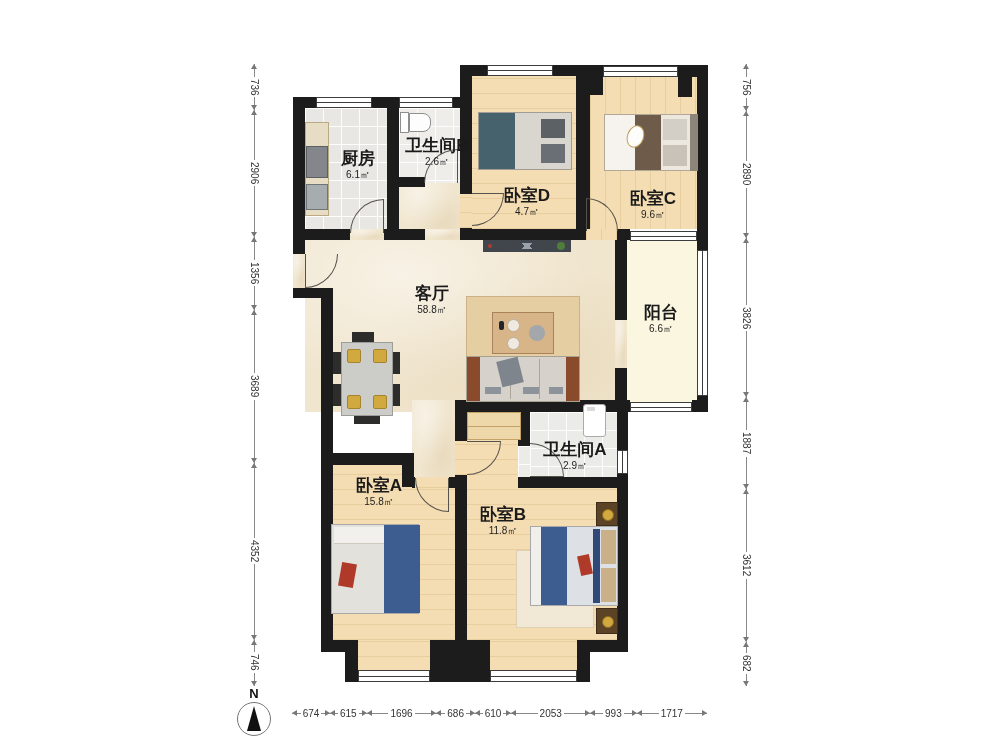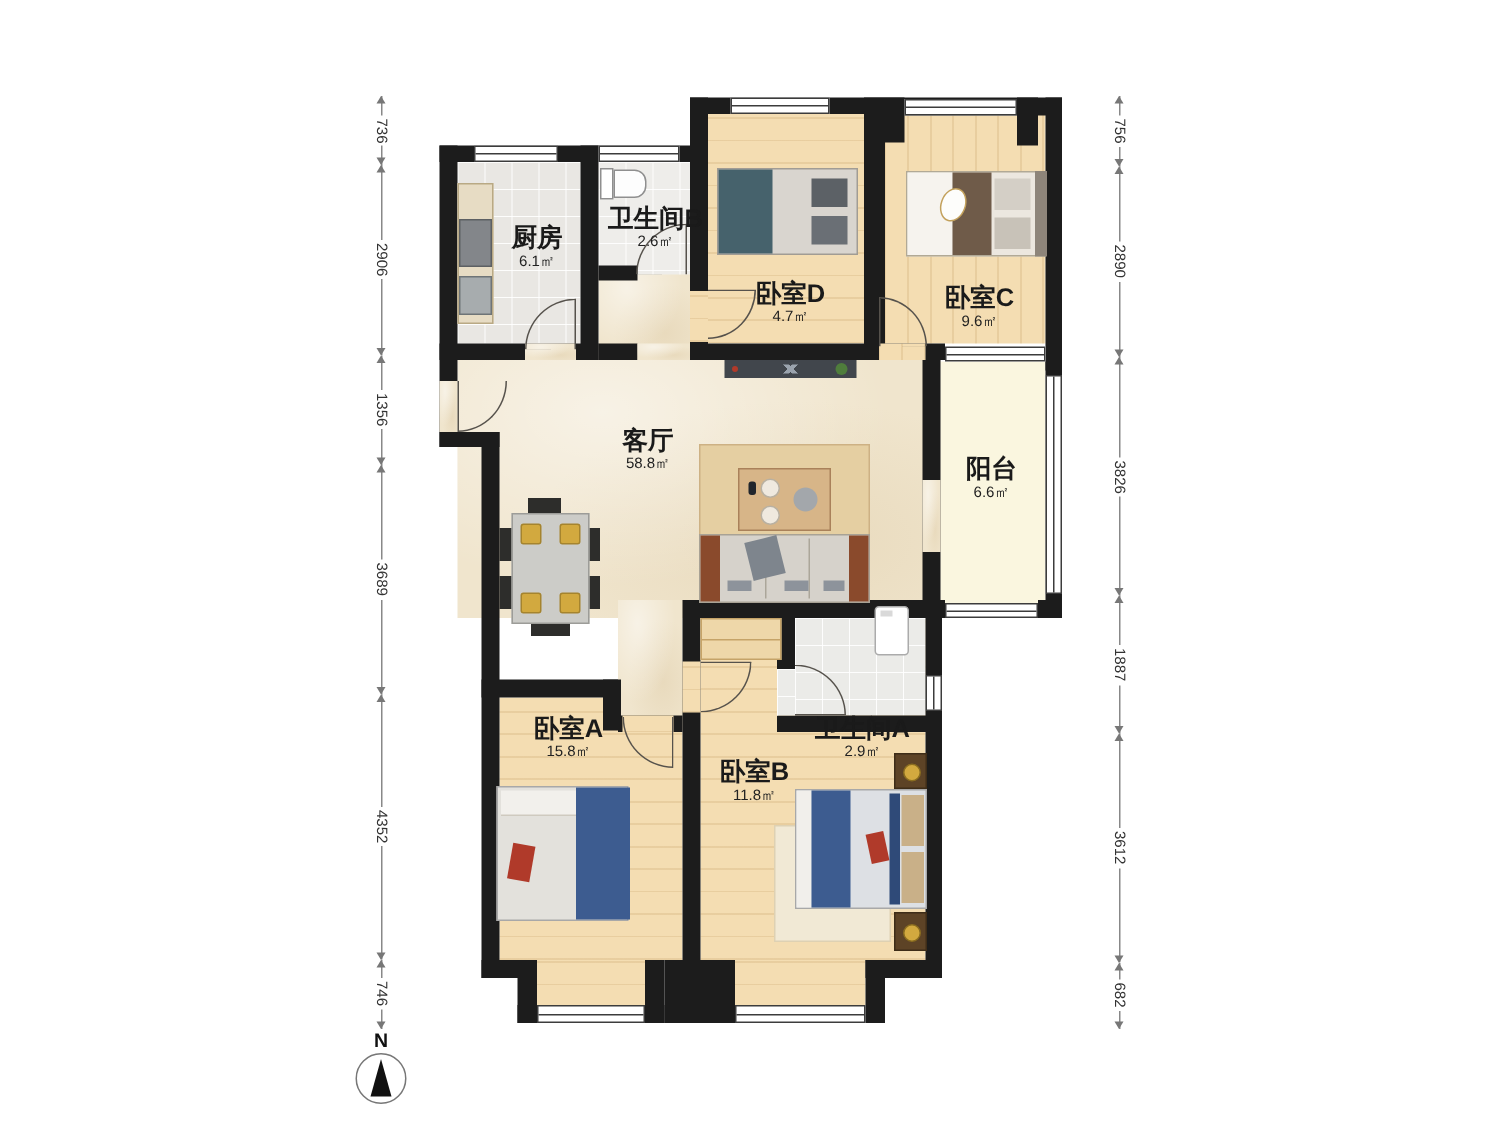--- a/index.html
+++ b/index.html
@@ -259,33 +259,59 @@
       <div class="ra">9.6㎡</div>
   </div>
   <div class="room-label" style="left:432px;top:300px;">
     <div class="rn">客厅</div>
       <div class="ra">58.8㎡</div>
   </div>
   <div class="room-label" style="left:661px;top:319px;">
     <div class="rn">阳台</div>
       <div class="ra">6.6㎡</div>
   </div>
-  <div class="room-label" style="left:575px;top:456px;margin-top:36px;">
+  <div class="room-label" style="left:575px;top:456px;">
     <div class="rn">卫生间A</div>
       <div class="ra">2.9㎡</div>
   </div>
   <div class="room-label" style="left:379px;top:492px;">
     <div class="rn">卧室A</div>
       <div class="ra">15.8㎡</div>
   </div>
   <div class="room-label" style="left:503px;top:521px;">
     <div class="rn">卧室B</div>
       <div class="ra">11.8㎡</div>
   </div>
 
+  <div class="dims-h" id="dim-bottom" style="left:292px;top:706px;width:415px;">
+      <div class="dseg" style="flex-grow: 674;">
+        <span class="dnum">674</span>
+      </div>
+      <div class="dseg" style="flex-grow: 615;">
+        <span class="dnum">615</span>
+      </div>
+      <div class="dseg" style="flex-grow: 1696;">
+        <span class="dnum">1696</span>
+      </div>
+      <div class="dseg" style="flex-grow: 686;">
+        <span class="dnum">686</span>
+      </div>
+      <div class="dseg" style="flex-grow: 610;">
+        <span class="dnum">610</span>
+      </div>
+      <div class="dseg" style="flex-grow: 2053;">
+        <span class="dnum">2053</span>
+      </div>
+      <div class="dseg" style="flex-grow: 993;">
+        <span class="dnum">993</span>
+      </div>
+      <div class="dseg" style="flex-grow: 1717;">
+        <span class="dnum">1717</span>
+      </div>
+    </div>
   <div class="dims-v" id="dim-left" style="left:247px;top:64px;height:622px;">
       <div class="dsegv" style="flex-grow: 736;">
         <span class="dnum">736</span>
       </div>
       <div class="dsegv" style="flex-grow: 2906;">
         <span class="dnum">2906</span>
       </div>
       <div class="dsegv" style="flex-grow: 1356;">
         <span class="dnum">1356</span>
       </div>

